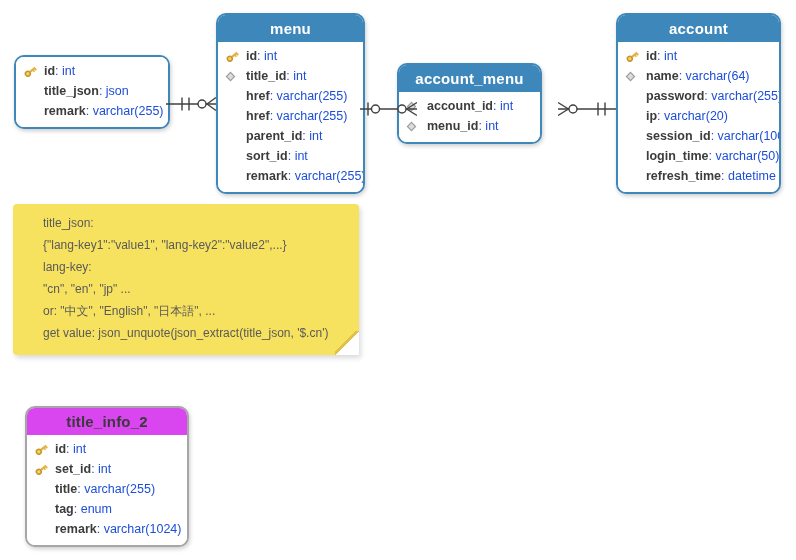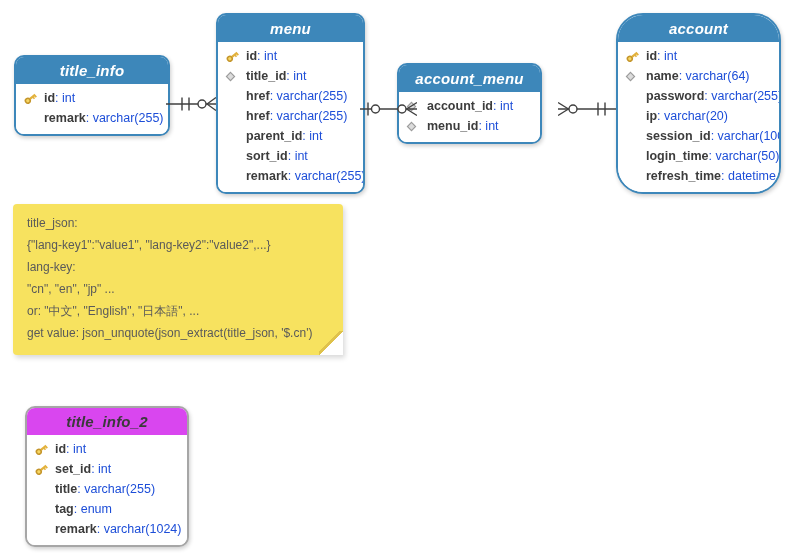--- a/index.html
+++ b/index.html
@@ -15,74 +15,78 @@
     background:#ffffff;
     box-shadow:1px 2px 4px rgba(0,0,0,0.20);
     overflow:hidden;
   }
   .db-table .tbl-header{
     height:27px;line-height:27px;
     background:#3d87ba;color:#ffffff;
     font-size:15px;font-weight:bold;text-align:center;
     letter-spacing:.2px;
     cursor:default;
-    font-style:italic;
   }
   .db-table.style-gray{border-color:#a6a6a6;}
   .db-table.style-gray .tbl-header{background:#d946ef;color:#3a3a3a;}
   .tbl-body{padding:4px 0 6px 0;background:#ffffff;}
   .tbl-row{
     height:20px;display:flex;align-items:center;
     padding-left:7px;white-space:nowrap;
   }
   .row-icon{width:21px;display:inline-flex;align-items:center;flex:0 0 21px;}
   .row-name{font-size:12.5px;font-weight:bold;color:#3c3c3c;}
   .row-type{font-size:12.5px;color:#1d4ed8;}
   
   .connector{position:absolute;}
   .connector line{stroke:#3f3f3f;stroke-width:1.4;}
   .connector circle{stroke:#3f3f3f;stroke-width:1.4;fill:#ffffff;}
   
   .note{
     position:absolute;left:13px;top:204px;width:330px;height:151px;
     background:#f7e25f;border-radius:4px;border-bottom-right-radius:0;
     box-shadow:2px 3px 5px rgba(0,0,0,0.15);
+    padding-left:16px;
   }
   .note-lines{padding:8px 0 0 14px;}
   .note-line{
     height:22px;line-height:22px;font-size:12px;color:#5a5a5a;white-space:nowrap;
   }
   .note-fold{
     position:absolute;right:0;bottom:0;width:24px;height:24px;
     background:linear-gradient(to bottom right,
       rgba(0,0,0,0) 0 42%, #dfc24b 42% 52%, #ffffff 52% 100%);
   }
 </style>
 </head>
 <body>
 
 <div id="canvas">
 
   <div id="tables-root">
       <div class="db-table style-blue pos-title_info">
-        <div class="tbl-header">title_info</div>
         <div class="tbl-body">
           <div class="tbl-row">
             <span class="row-icon">
               <svg width="15" height="15" viewBox="0 0 15 15">
                 <g transform="rotate(-40 7.5 7.5)">
                   <line x1="6.5" y1="7.5" x2="13.6" y2="7.5" stroke="#e3b23c" stroke-width="2.2"></line>
                   <line x1="10.4" y1="8" x2="10.4" y2="10.2" stroke="#e3b23c" stroke-width="1.7"></line>
                   <line x1="12.8" y1="8" x2="12.8" y2="10.2" stroke="#e3b23c" stroke-width="1.7"></line>
                   <circle cx="4" cy="7.5" r="2.4" fill="#f6d663" stroke="#c5962b" stroke-width="1.5"></circle>
                 </g>
               </svg>
             </span>
             <span class="row-name">id</span>
             <span class="row-type">: int</span>
+          </div>
+          <div class="tbl-row">
+            <span class="row-icon"></span>
+            <span class="row-name">title_json</span>
+            <span class="row-type">: json</span>
           </div>
           <div class="tbl-row">
             <span class="row-icon"></span>
             <span class="row-name">remark</span>
             <span class="row-type">: varchar(255)</span>
           </div>
         </div>
       </div>
       <div class="db-table style-blue pos-menu">
         <div class="tbl-header">menu</div>
@@ -302,15 +306,15 @@
     <div class="note-fold"></div>
   </div>
 
 </div>
 
 <style>
   
   .pos-title_info   {left:14px;  top:55px;  width:152px;}
   .pos-menu         {left:216px; top:13px;  width:145px;}
   .pos-account_menu {left:397px; top:63px;  width:141px;}
-  .pos-account      {left:616px; top:13px;  width:161px;border-radius:27px;}
+  .pos-account      {left:616px; top:13px;  width:161px;}
   .pos-title_info_2 {left:25px;  top:406px; width:160px;}
 </style>
 
 </body></html>

